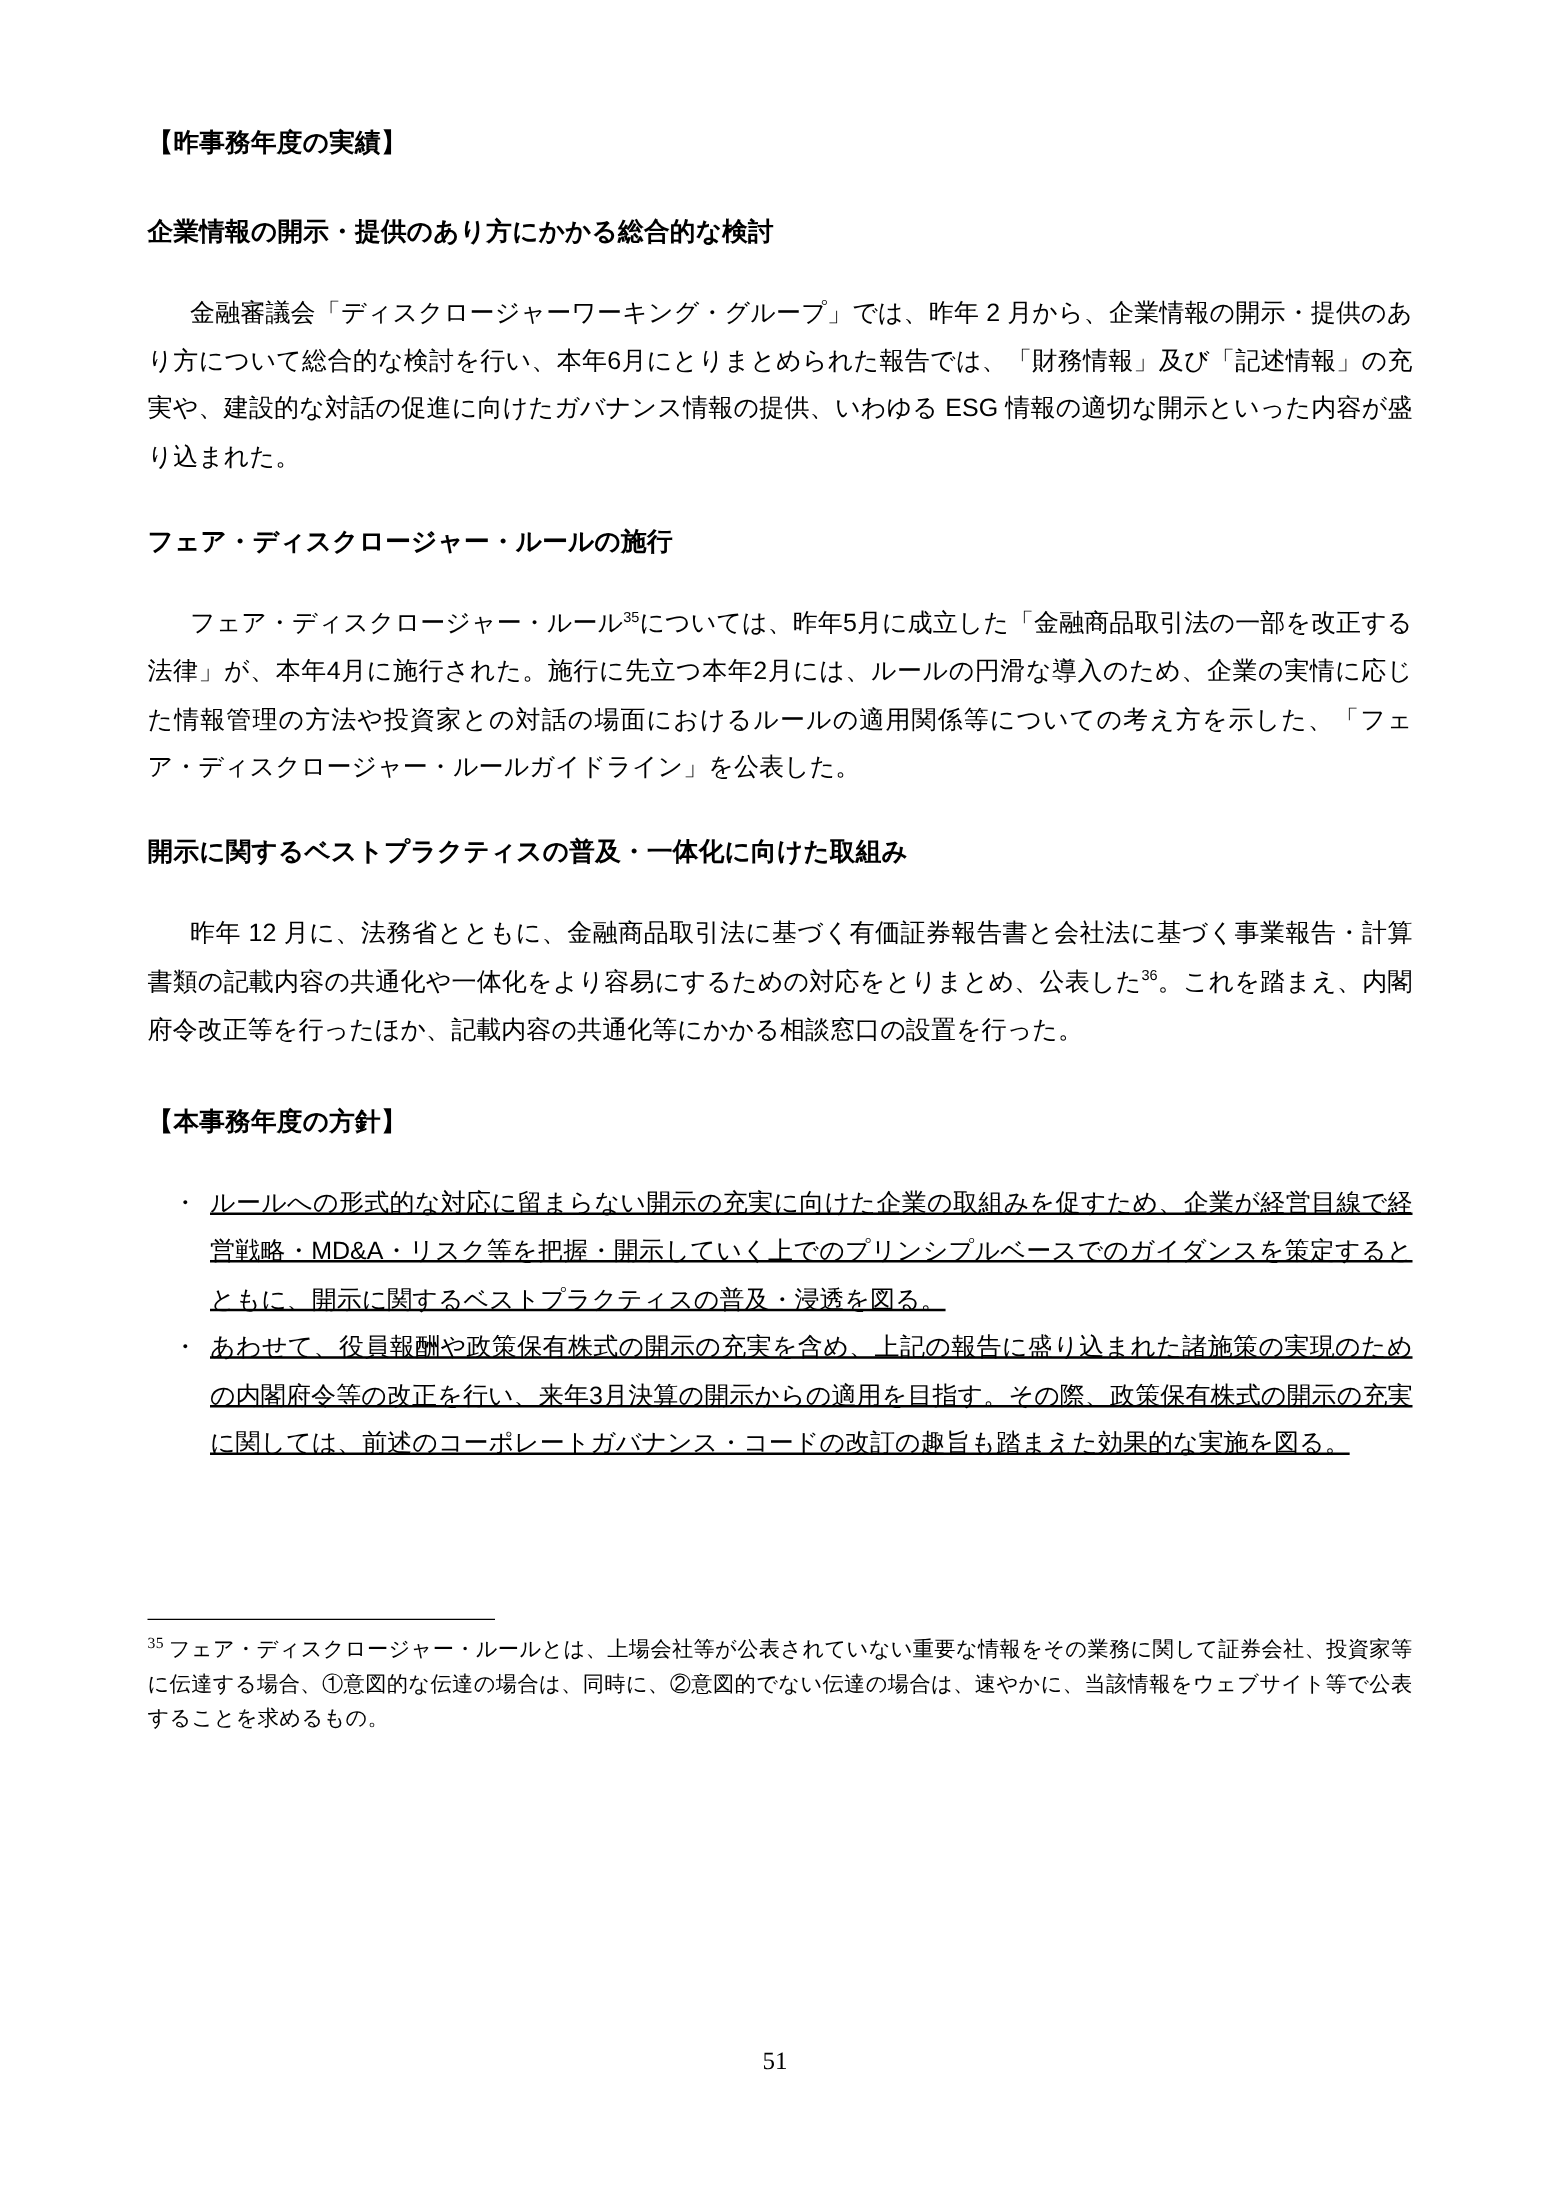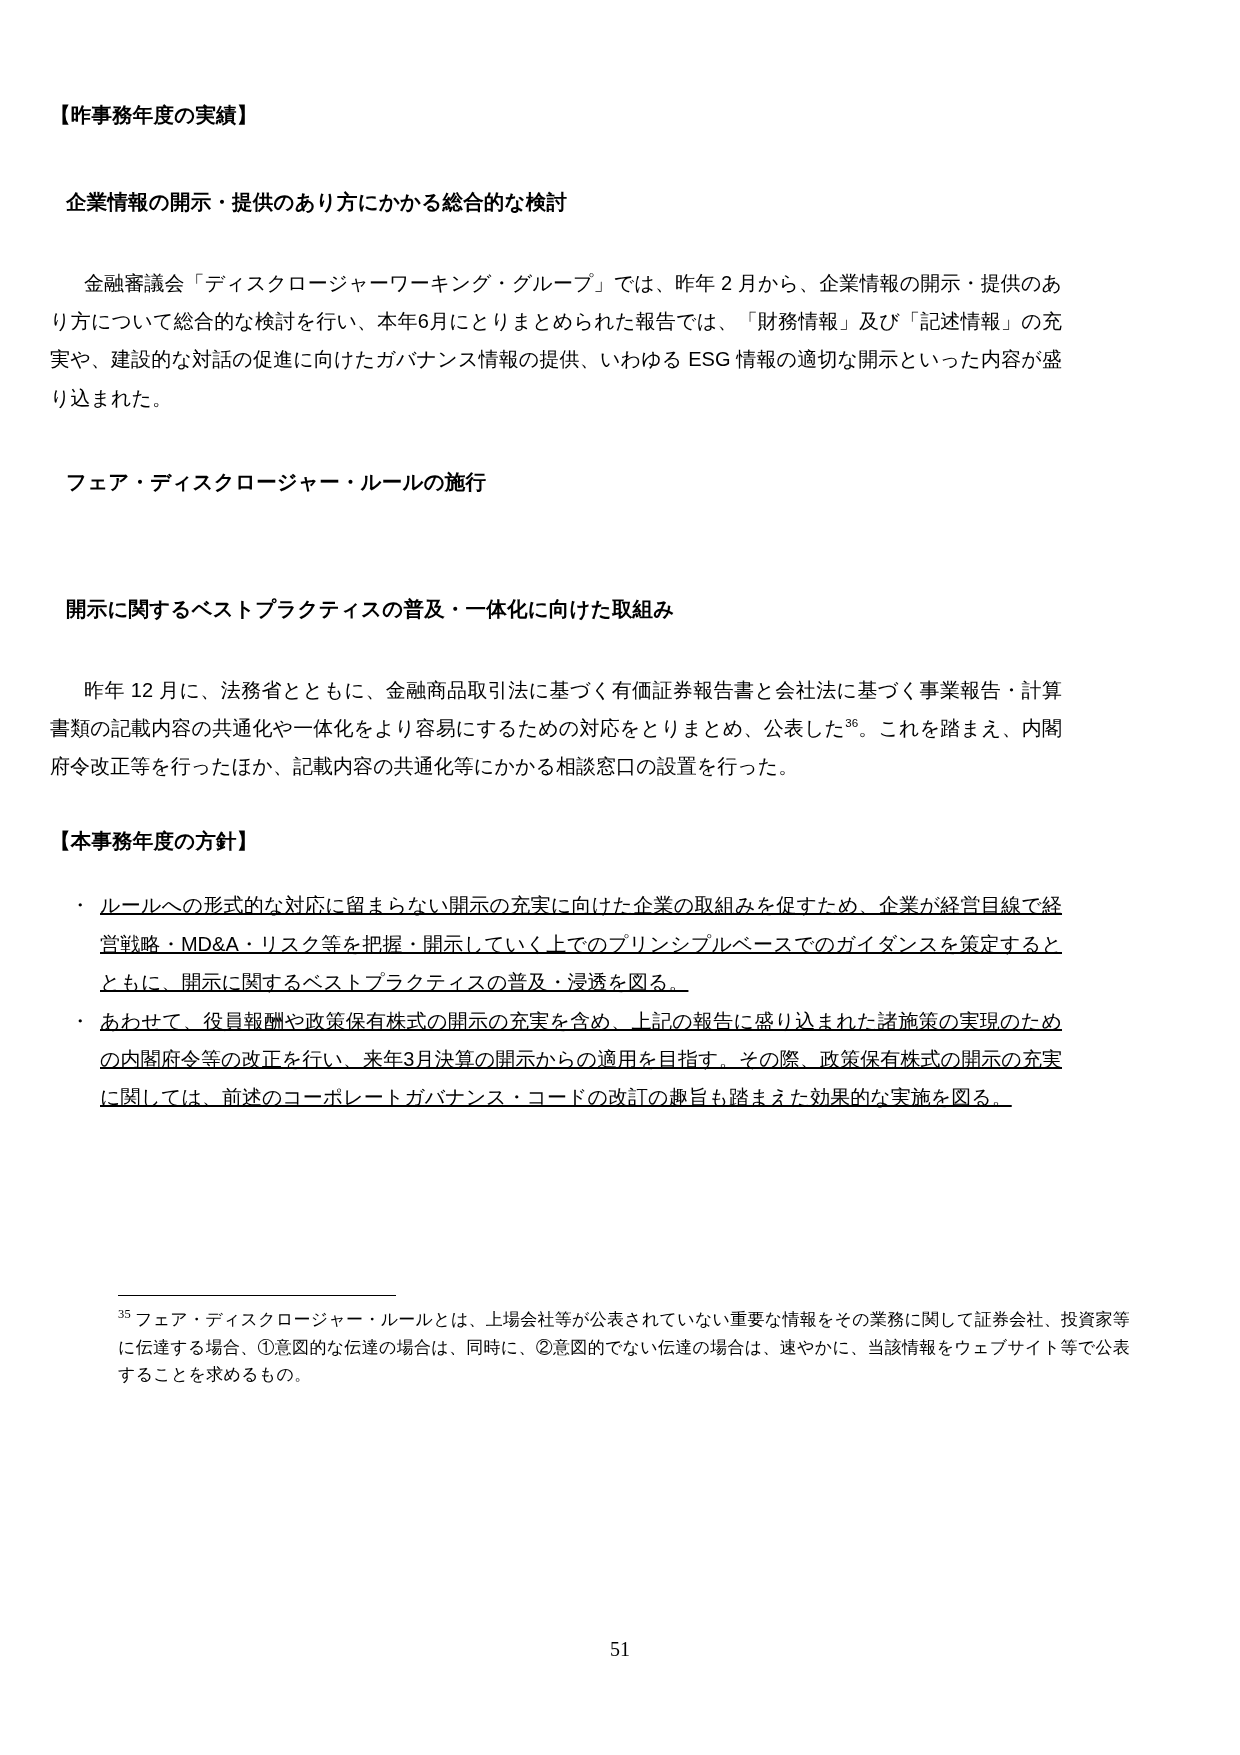--- a/index.html
+++ b/index.html
@@ -12,40 +12,40 @@
     height: 1755px;
     font-family: "Liberation Sans", "DejaVu Sans", sans-serif;
     color: #000000;
     -webkit-font-smoothing: none;
   }
   .page {
     position: relative;
     width: 1240px;
     height: 1755px;
     box-sizing: border-box;
-    padding: 100px 110px 0 50px;
+    padding: 100px 110px 0 118px;
   }
   .content {
     width: 1012px;
   }
 
   
   .bracket-heading {
     font-weight: bold;
     font-size: 20.5px;
     line-height: 1.5;
     letter-spacing: 0.2px;
     margin: 0 0 0 0;
   }
   .section-heading {
     font-weight: bold;
     font-size: 20.5px;
     line-height: 1.5;
     letter-spacing: 0.2px;
-    margin: 16px;
+    margin: 0;
   }
 
   
   .para {
     font-size: 20px;
     line-height: 1.92;
     text-align: justify;
     text-justify: inter-ideograph;
     margin: 0;
     letter-spacing: 0.05px;
@@ -152,20 +152,21 @@
     <div class="gap-md"></div>
 
     <p class="para indent">金融審議会「ディスクロージャーワーキング・グループ」では、昨年 2 月から、企業情報の開示・提供のあり方について総合的な検討を行い、本年6月にとりまとめられた報告では、「財務情報」及び「記述情報」の充実や、建設的な対話の促進に向けたガバナンス情報の提供、いわゆる ESG 情報の適切な開示といった内容が盛り込まれた。</p>
 
     <div class="gap-lg"></div>
 
     <h3 class="section-heading">フェア・ディスクロージャー・ルールの施行</h3>
 
     <div class="gap-md"></div>
 
+    <p class="para indent"><span>フェア・ディスクロージャー・ルール</span><sup>35</sup><span>については、昨年5月に成立した「金融商品取引法の一部を改正する法律」が、本年4月に施行された。施行に先立つ本年2月には、ルールの円滑な導入のため、企業の実情に応じた情報管理の方法や投資家との対話の場面におけるルールの適用関係等についての考え方を示した、「フェア・ディスクロージャー・ルールガイドライン」を公表した。</span></p>
 
     <div class="gap-lg"></div>
 
     <h3 class="section-heading">開示に関するベストプラクティスの普及・一体化に向けた取組み</h3>
 
     <div class="gap-md"></div>
 
     <p class="para indent"><span>昨年 12 月に、法務省とともに、金融商品取引法に基づく有価証券報告書と会社法に基づく事業報告・計算書類の記載内容の共通化や一体化をより容易にするための対応をとりまとめ、公表した</span><sup>36</sup><span>。これを踏まえ、内閣府令改正等を行ったほか、記載内容の共通化等にかかる相談窓口の設置を行った。</span></p>
 
     <div class="gap-xl"></div>

